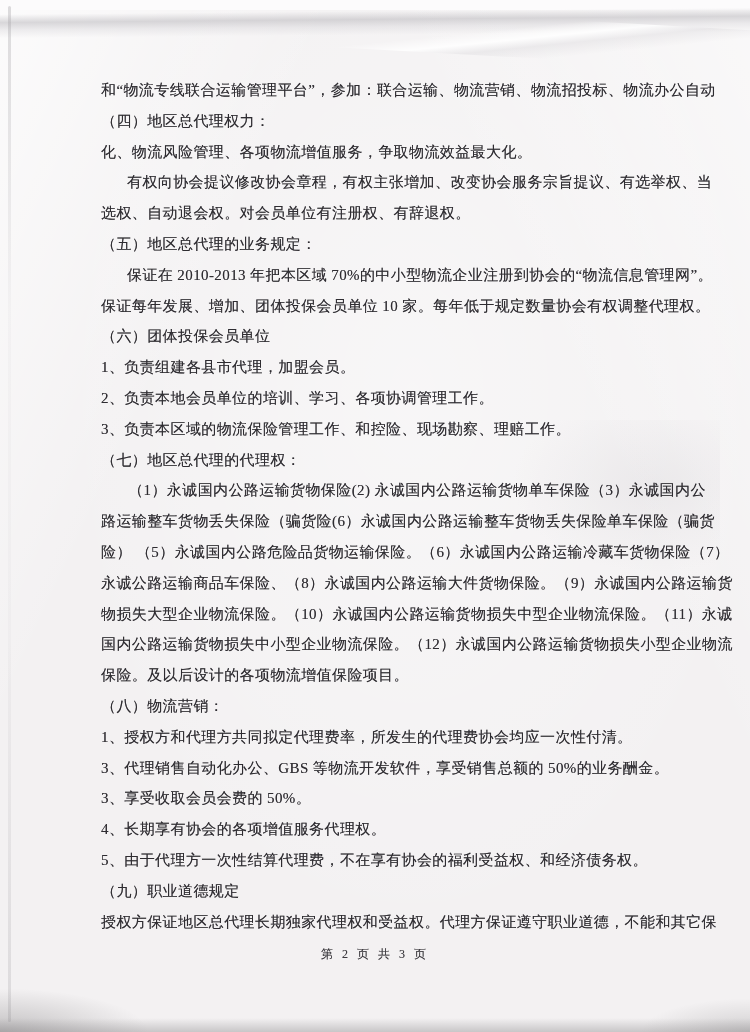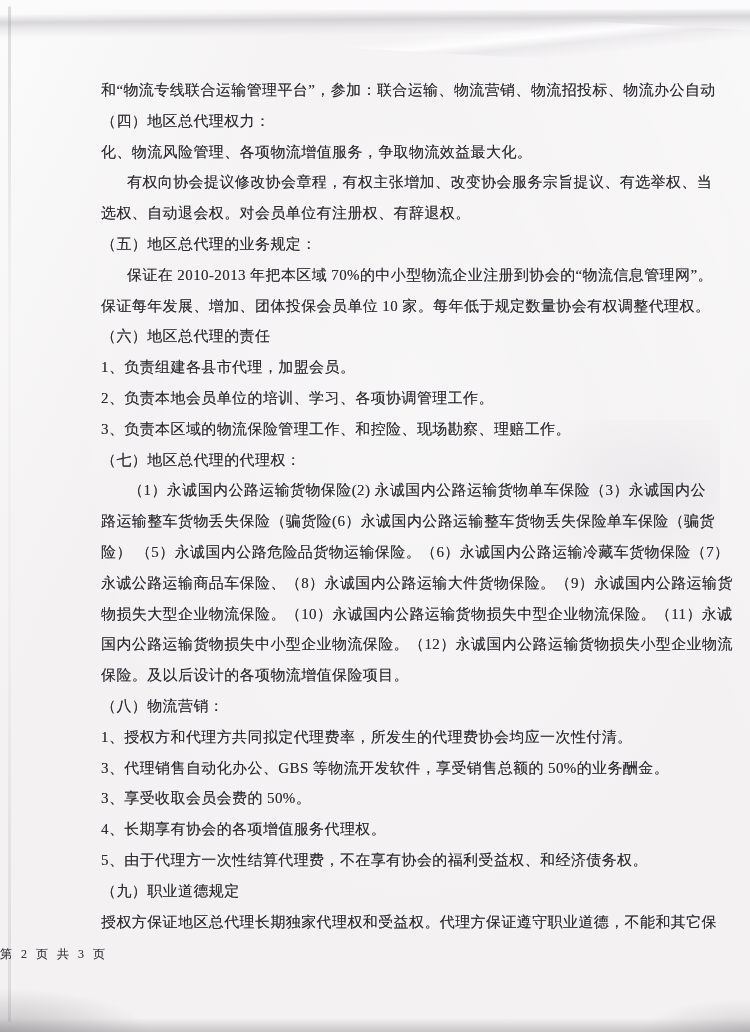--- a/index.html
+++ b/index.html
@@ -74,21 +74,21 @@
   }
   .line{
     height:30.8px;
     line-height:30.8px;
     letter-spacing:.4px;
     white-space:nowrap;
   }
   .line.indent{ text-indent:26px;text-align:center; }
   .footer{
     position:absolute;top:946px;left:0;width:750px;
-    text-align:left;
+    text-align:center;
     color:#3a383d;
     font-size:12px;
     letter-spacing:3px;
     text-shadow:0 0 .4px rgba(58,56,61,.5);
   }
 </style>
 </head>
 <body>
 
 <div class="scan">
@@ -100,21 +100,21 @@
 
   <div class="text-block" id="doc-lines">
       <div class="line">和“物流专线联合运输管理平台”，参加：联合运输、物流营销、物流招投标、物流办公自动</div>
       <div class="line">（四）地区总代理权力：</div>
       <div class="line">化、物流风险管理、各项物流增值服务，争取物流效益最大化。</div>
       <div class="line indent">有权向协会提议修改协会章程，有权主张增加、改变协会服务宗旨提议、有选举权、当</div>
       <div class="line">选权、自动退会权。对会员单位有注册权、有辞退权。</div>
       <div class="line">（五）地区总代理的业务规定：</div>
       <div class="line indent">保证在 2010-2013 年把本区域 70%的中小型物流企业注册到协会的“物流信息管理网”。</div>
       <div class="line">保证每年发展、增加、团体投保会员单位 10 家。每年低于规定数量协会有权调整代理权。</div>
-      <div class="line">（六）地区总代理的责任</div>
+      <div class="line">（六）团体投保会员单位</div>
       <div class="line">1、负责组建各县市代理，加盟会员。</div>
       <div class="line">2、负责本地会员单位的培训、学习、各项协调管理工作。</div>
       <div class="line">3、负责本区域的物流保险管理工作、和控险、现场勘察、理赔工作。</div>
       <div class="line">（七）地区总代理的代理权：</div>
       <div class="line indent">（1）永诚国内公路运输货物保险(2) 永诚国内公路运输货物单车保险（3）永诚国内公</div>
       <div class="line">路运输整车货物丢失保险（骗货险(6）永诚国内公路运输整车货物丢失保险单车保险（骗货</div>
       <div class="line">险）  （5）永诚国内公路危险品货物运输保险。（6）永诚国内公路运输冷藏车货物保险（7）</div>
       <div class="line">永诚公路运输商品车保险、（8）永诚国内公路运输大件货物保险。（9）永诚国内公路运输货</div>
       <div class="line">物损失大型企业物流保险。（10）永诚国内公路运输货物损失中型企业物流保险。（11）永诚</div>
       <div class="line">国内公路运输货物损失中小型企业物流保险。（12）永诚国内公路运输货物损失小型企业物流</div>

